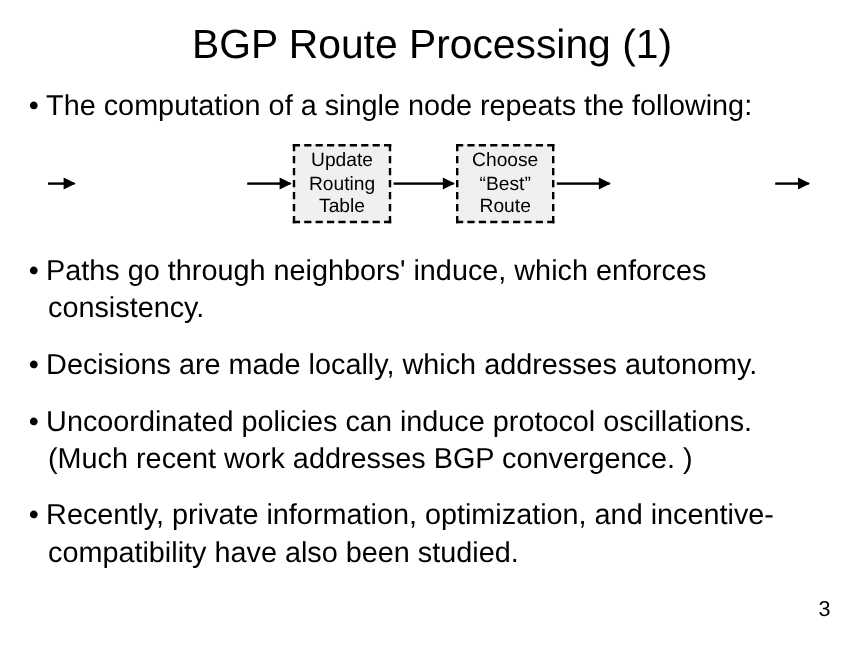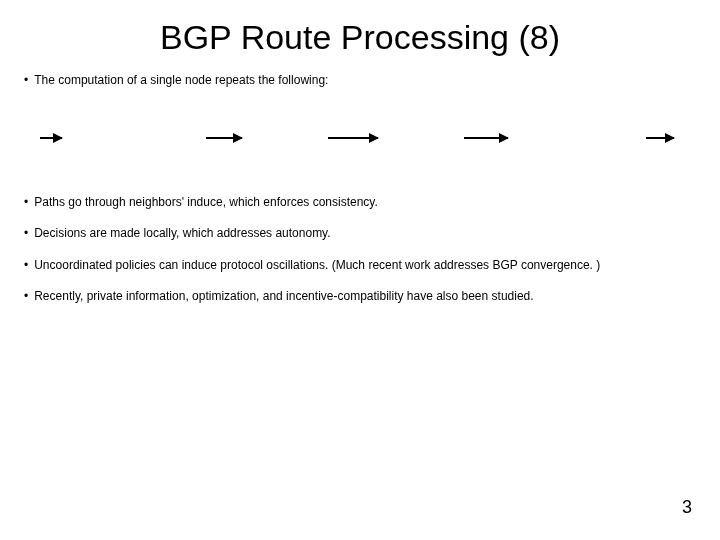--- a/index.html
+++ b/index.html
@@ -13,21 +13,21 @@
     overflow: hidden;
   }
   .title {
     text-align: center;
     font-size: 34px;
     font-weight: normal;
     padding-top: 18px;
     padding-bottom: 10px;
   }
   .bullet {
-    font-size: 12px;
+    font-size: 24px;
     padding: 6px 30px 6px 40px;
     line-height: 1.3;
   }
   .bullet .dot {
     margin-left: -16px;
     margin-right: 6px;
   }
   .diagram {
     position: relative;
     width: 640px;
@@ -64,30 +64,36 @@
   .slidenum {
     position: absolute;
     right: 28px;
     bottom: 22px;
     font-size: 18px;
   }
 </style>
 </head>
 <body>
 
-<div class="title">BGP Route Processing (8)</div>
+<div class="title">BGP Route Processing (1)</div>
 
 <div class="bullet">
   <span class="dot">•</span><span>The computation of a single node repeats the following:</span>
 </div>
 
 <div class="diagram">
   <div class="arrow" style="left:0px; top:38px; width:22px;"></div>
   <div class="arrow" style="left:166px; top:38px; width:36px;"></div>
+  <div class="box" style="left:204px; top:6px; width:82px; height:66px;">Update
+Routing
+Table</div>
   <div class="arrow" style="left:288px; top:38px; width:50px;"></div>
+  <div class="box" style="left:340px; top:6px; width:82px; height:66px;">Choose
+“Best”
+Route</div>
   <div class="arrow" style="left:424px; top:38px; width:44px;"></div>
   <div class="arrow" style="left:606px; top:38px; width:28px;"></div>
 </div>
 
 <div class="bullet">
   <span class="dot">•</span><span>Paths go through neighbors' induce, which enforces consistency.</span>
 </div>
 
 <div class="bullet" style="padding-top:10px;">
   <span class="dot">•</span><span>Decisions are made locally, which addresses autonomy.</span>

